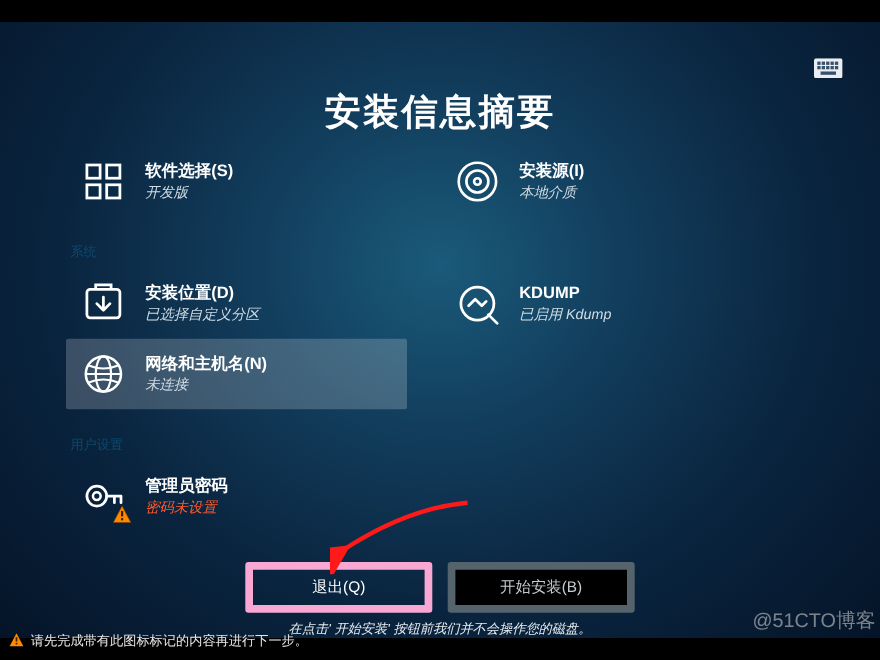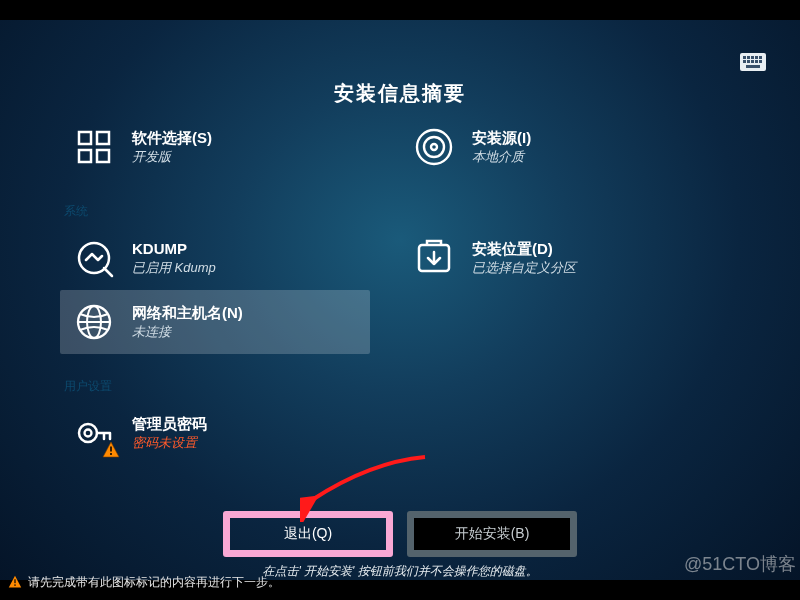--- a/index.html
+++ b/index.html
@@ -5,21 +5,21 @@
   * { margin: 0; padding: 0; box-sizing: border-box; }
   html, body { width: 800px; height: 600px; overflow: hidden; font-family: "Microsoft YaHei", sans-serif; }
   body {
     background: radial-gradient(ellipse at 50% 40%, #1a5a7a 0%, #123d5c 30%, #0a2540 60%, #041326 100%);
     color: #fff;
     position: relative;
   }
   .letterbox-top { position:absolute; top:0; left:0; right:0; height:20px; background:#000; z-index:10;}
   .letterbox-bottom { position:absolute; bottom:0; left:0; right:0; height:20px; background:#000; z-index:3;}
   .kbd-icon { position:absolute; top:53px; right:34px; z-index:2;}
-  .title { text-align:center; font-size:20px; font-weight:700; margin-top:80px; letter-spacing:2px;}
+  .title { text-align:center; font-size:33px; font-weight:700; margin-top:80px; letter-spacing:2px;}
   .content { padding: 0 60px; }
   .col { flex:1; }
   .section-label { font-size:12px; color:#0c4a6e; margin:24px 4px 6px; font-weight:400;}
   .row-group { display:flex; }
   .item {
     display:flex; align-items:center; gap:16px;
     padding:10px 12px; border-radius:2px;
     cursor:pointer; position:relative;
     min-height:62px;
     width: 310px;
@@ -106,43 +106,43 @@
       </div>
     </div>
   </div>
 
   <div class="section-label">系统</div>
   <div class="row-group" style="margin-top:4px;">
     <div class="col">
       <div class="item">
         <div class="icon-box">
           <svg width="40" height="40" viewBox="0 0 40 40">
+              <rect x="5" y="7" width="30" height="26" rx="3" fill="none" stroke="#fff" stroke-width="2.5"></rect>
+              <path d="M13 7 L13 3 L27 3 L27 7" fill="none" stroke="#fff" stroke-width="2.5"></path>
+              <path d="M20 14 L20 26 M14 20 L20 26 L26 20" fill="none" stroke="#fff" stroke-width="2.5" stroke-linecap="round" stroke-linejoin="round"></path>
+            </svg>
+        </div>
+        <div class="texts">
+          <span class="t-title">安装位置(D)</span>
+          <span class="t-sub">已选择自定义分区</span>
+        </div>
+      </div>
+    </div>
+    <div class="col">
+      <div class="item">
+        <div class="icon-box">
+          <svg width="40" height="40" viewBox="0 0 40 40">
               <circle cx="20" cy="20" r="15" fill="none" stroke="#fff" stroke-width="2.5"></circle>
               <path d="M12 22 L18 16 L24 22 L28 18" fill="none" stroke="#fff" stroke-width="2.5" stroke-linecap="round" stroke-linejoin="round"></path>
               <line x1="30" y1="30" x2="38" y2="38" stroke="#fff" stroke-width="2.5" stroke-linecap="round"></line>
             </svg>
         </div>
         <div class="texts">
           <span class="t-title">KDUMP</span>
           <span class="t-sub">已启用 Kdump</span>
-        </div>
-      </div>
-    </div>
-    <div class="col">
-      <div class="item">
-        <div class="icon-box">
-          <svg width="40" height="40" viewBox="0 0 40 40">
-              <rect x="5" y="7" width="30" height="26" rx="3" fill="none" stroke="#fff" stroke-width="2.5"></rect>
-              <path d="M13 7 L13 3 L27 3 L27 7" fill="none" stroke="#fff" stroke-width="2.5"></path>
-              <path d="M20 14 L20 26 M14 20 L20 26 L26 20" fill="none" stroke="#fff" stroke-width="2.5" stroke-linecap="round" stroke-linejoin="round"></path>
-            </svg>
-        </div>
-        <div class="texts">
-          <span class="t-title">安装位置(D)</span>
-          <span class="t-sub">已选择自定义分区</span>
         </div>
       </div>
     </div>
   </div>
   <div class="row-group">
     <div class="col">
       <div class="item highlight">
         <div class="icon-box">
           <svg width="40" height="40" viewBox="0 0 40 40">
               <circle cx="20" cy="20" r="16" fill="none" stroke="#fff" stroke-width="2.3"></circle>

